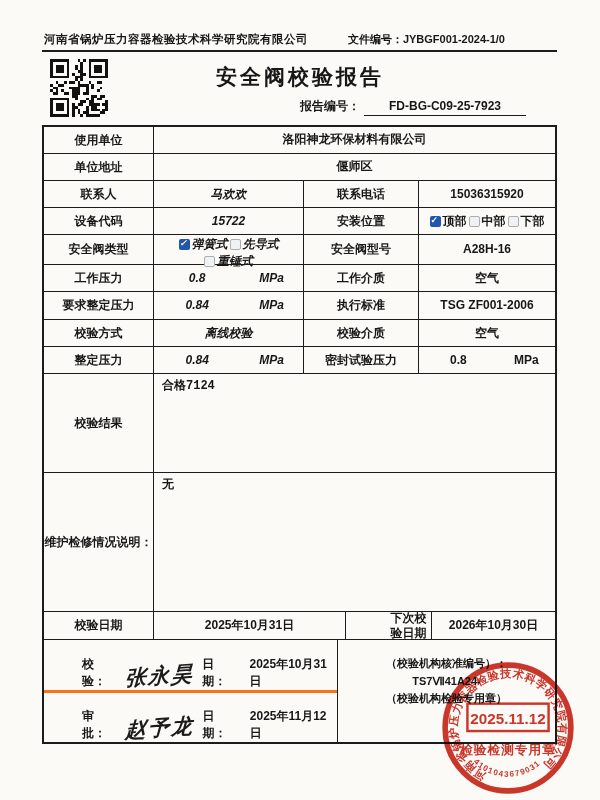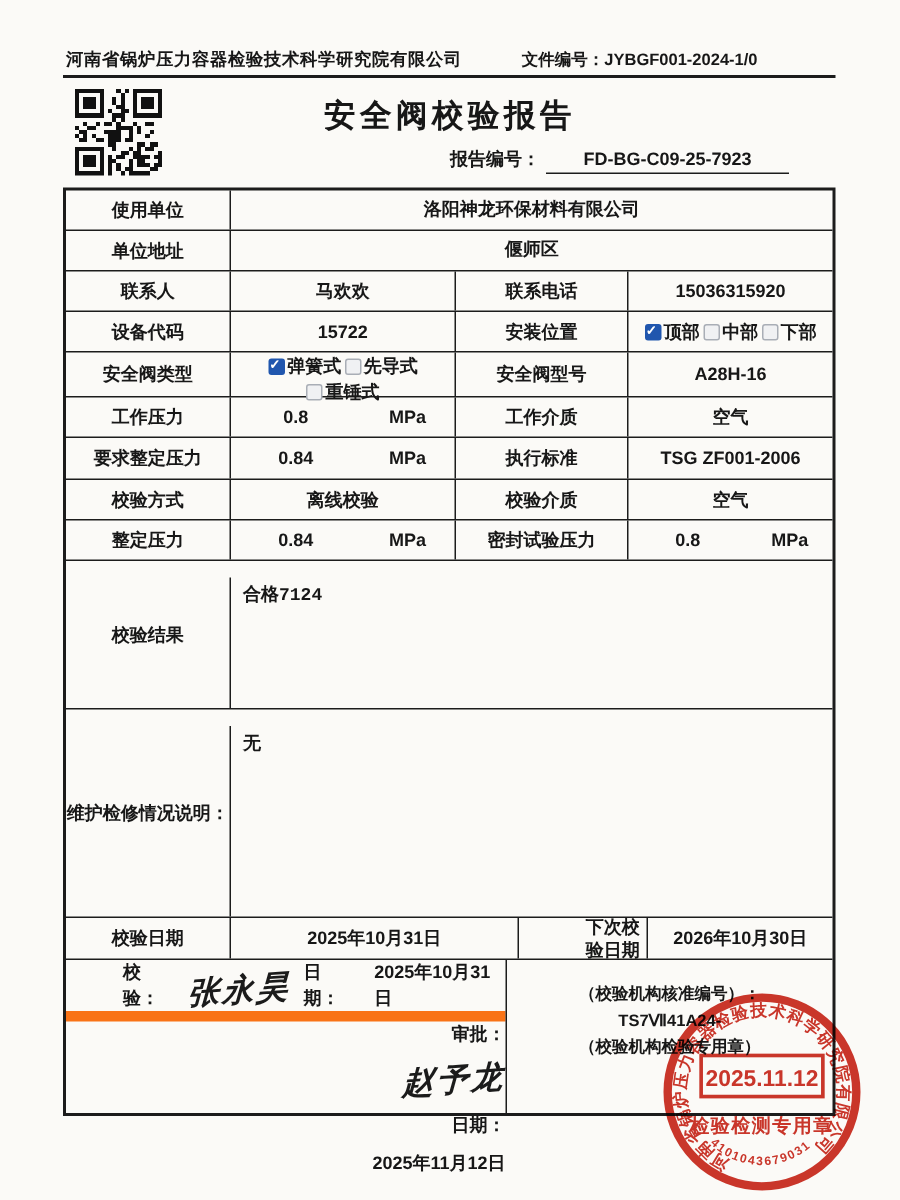--- a/index.html
+++ b/index.html
@@ -25,25 +25,25 @@
               border-bottom:1.6px solid #1c1c1c; padding-bottom:2px; margin-left:4px; }
 
   
   .tbl { position:absolute; left:42px; top:125px; width:515px; border:2px solid #1c1c1c; background:transparent; }
   .tr { display:flex; border-top:1px solid #1c1c1c; }
   .tr:first-child { border-top:none; }
   .td { display:flex; align-items:center; justify-content:center;
         font-size:12px; font-weight:700; line-height:1.25; text-align:center; border-left:1px solid #1c1c1c; }
   .td:first-child { border-left:none; }
   .c1 { width:109px; flex:none; }
-  .c2 { width:150px; flex:none; }
+  .c2 { width:150px; flex:none;font-style:italic; }
   .c3 { width:115px; flex:none; }
   .c4 { flex:1; }
   .cspan { flex:1;font-family:Liberation Mono, monospace; }
-  .topleft { align-items:flex-start; justify-content:flex-start; padding:5px 8px; text-align:left;margin-top:11px; }
+  .topleft { align-items:flex-start; justify-content:flex-start; padding:5px 8px; text-align:left; }
 
   
   .pcell { padding:0; }
   .pv { display:inline-block; width:58%; text-align:center; }
   .pu { display:inline-block; flex:1; text-align:center; }
 
   
   .optgroup { display:flex; flex-wrap:wrap; align-items:center; justify-content:center; gap:2px 2px; padding:2px; }
   .opt { display:inline-flex; align-items:center; gap:2px; }
   .cb { width:11px; height:11px; border-radius:2px; flex:none; position:relative; }
@@ -52,21 +52,21 @@
   .cb.off { background:#f0f1f3; border:1.5px solid #a9aeb6; }
 
   
   .d2 { width:192px; flex:none; }
   .d3 { width:86px; flex:none;padding-left:40px; }
 
   
   .sig-wrap { display:flex; border-top:1px solid #1c1c1c; height:103px; }
   .sig-col { width:293px; flex:none; display:flex; flex-direction:column; }
   .sig-row { flex:1; display:flex; align-items:flex-end; padding-left:38px; gap:8px; }
-  .sig-row + .sig-row { border-top:7px solid #f97316;flex-direction:column; }
+  .sig-row + .sig-row { border-top:3px solid #f97316; }
   .sig-label { font-size:12px; font-weight:700; }
   .script { font-size:21px; font-weight:700; font-style:italic; letter-spacing:2px;
             transform:rotate(-4deg) skewX(-6deg); white-space:nowrap; color:#1b1b1b; }
   .sig-date { font-size:12px; font-weight:700; margin-left:4px; }
   .org-cell { flex:1; border-left:1px solid #1c1c1c; padding-top:15px; text-align:center;
               font-size:11px; font-weight:700; line-height:1.6; }
 
   
   .stamp { position:absolute; left:437px; top:657px; width:142px; height:142px;
            z-index:5; opacity:.93; mix-blend-mode:multiply; }

